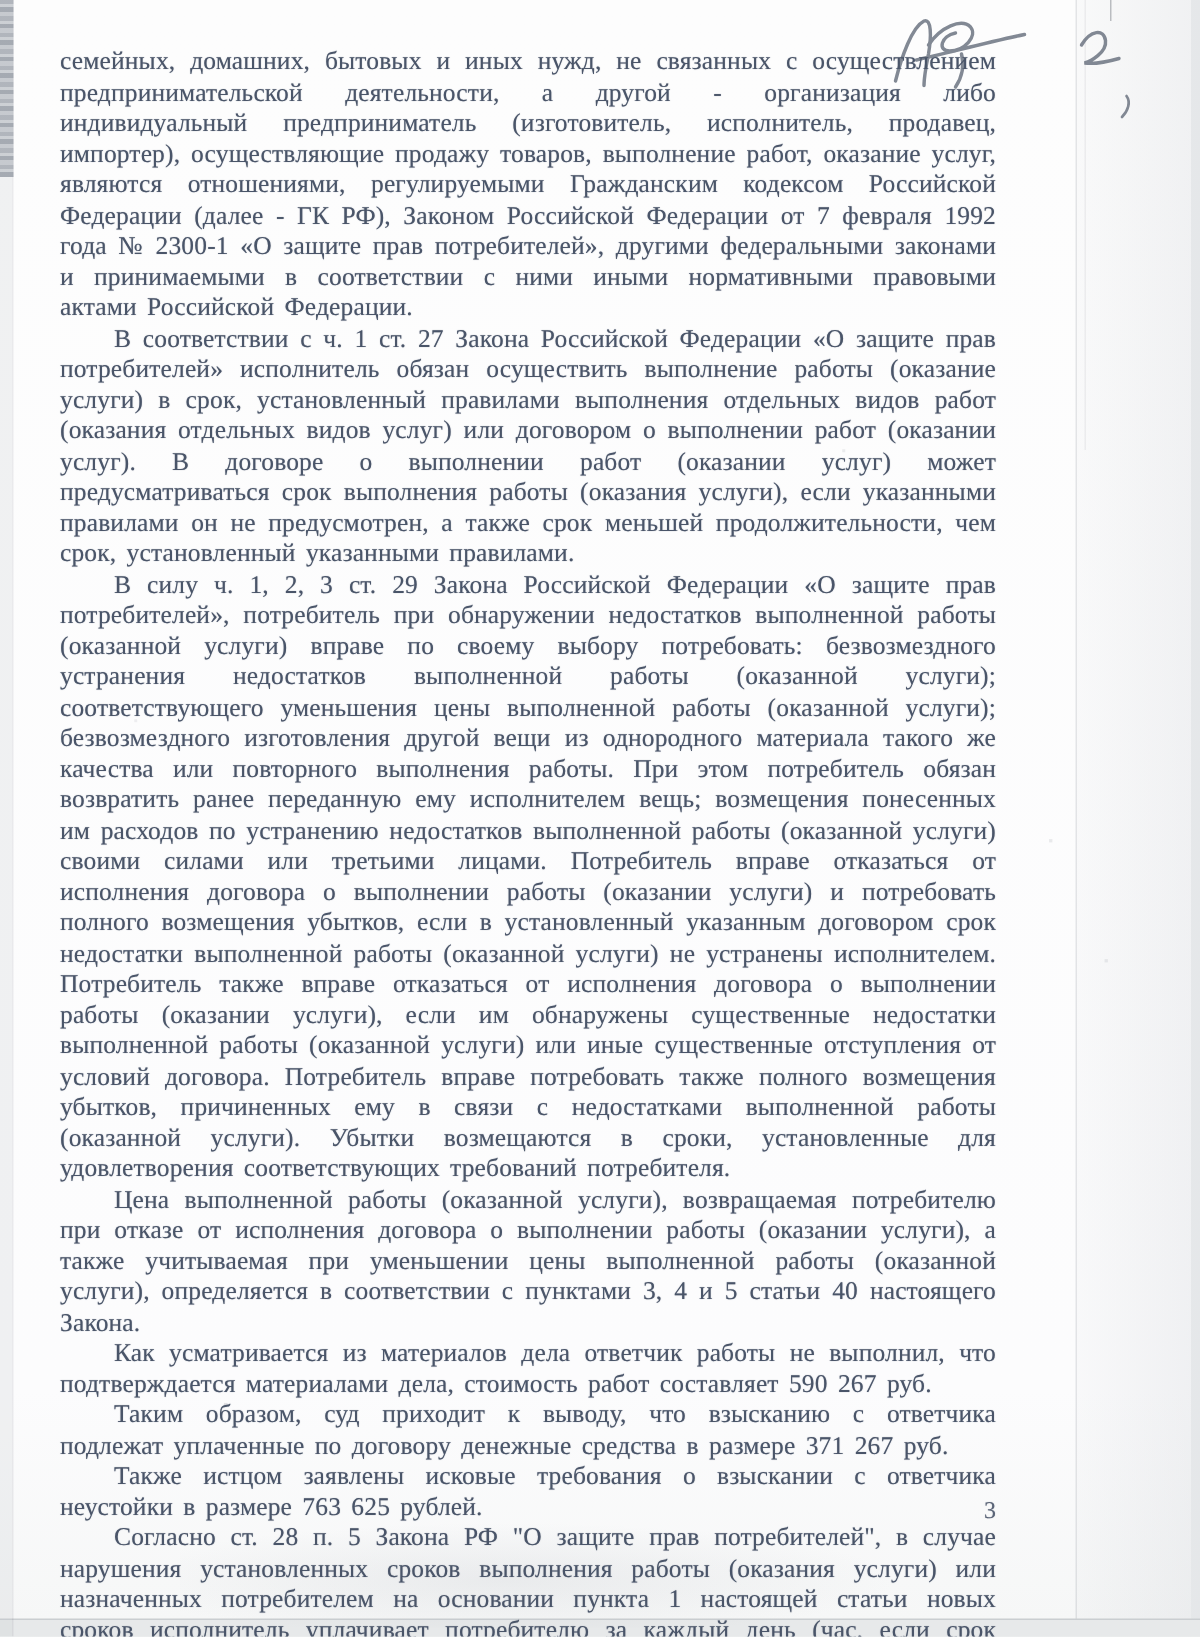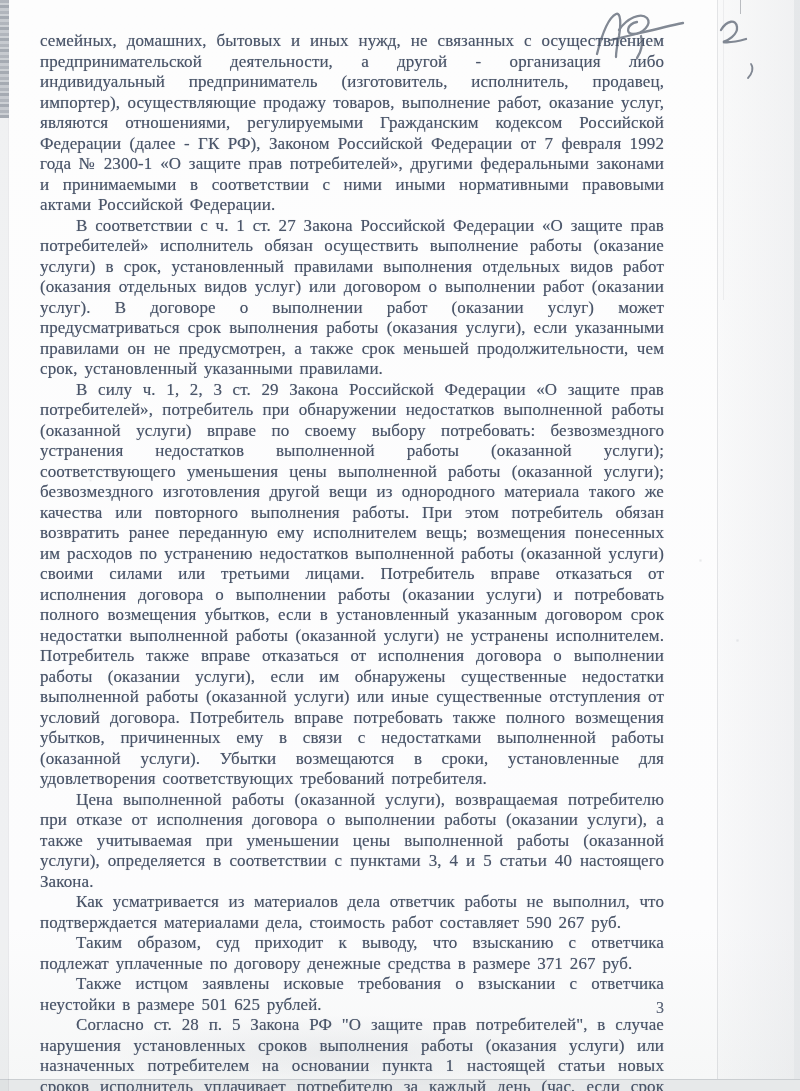--- a/index.html
+++ b/index.html
@@ -155,19 +155,19 @@
     </g>
   </svg>
 
   <div class="text-block">
     <p>семейных, домашних, бытовых и иных нужд, не связанных с осуществлением предпринимательской деятельности, а другой - организация либо индивидуальный предприниматель (изготовитель, исполнитель, продавец, импортер), осуществляющие продажу товаров, выполнение работ, оказание услуг, являются отношениями, регулируемыми Гражданским кодексом Российской Федерации (далее - ГК РФ), Законом Российской Федерации от 7 февраля 1992 года № 2300-1 «О защите прав потребителей», другими федеральными законами и принимаемыми в соответствии с ними иными нормативными правовыми актами Российской Федерации.</p>
     <p class="indent">В соответствии с ч. 1 ст. 27 Закона Российской Федерации «О защите прав потребителей» исполнитель обязан осуществить выполнение работы (оказание услуги) в срок, установленный правилами выполнения отдельных видов работ (оказания отдельных видов услуг) или договором о выполнении работ (оказании услуг). В договоре о выполнении работ (оказании услуг) может предусматриваться срок выполнения работы (оказания услуги), если указанными правилами он не предусмотрен, а также срок меньшей продолжительности, чем срок, установленный указанными правилами.</p>
     <p class="indent">В силу ч. 1, 2, 3 ст. 29 Закона Российской Федерации «О защите прав потребителей», потребитель при обнаружении недостатков выполненной работы (оказанной услуги) вправе по своему выбору потребовать: безвозмездного устранения недостатков выполненной работы (оказанной услуги); соответствующего уменьшения цены выполненной работы (оказанной услуги); безвозмездного изготовления другой вещи из однородного материала такого же качества или повторного выполнения работы. При этом потребитель обязан возвратить ранее переданную ему исполнителем вещь; возмещения понесенных им расходов по устранению недостатков выполненной работы (оказанной услуги) своими силами или третьими лицами. Потребитель вправе отказаться от исполнения договора о выполнении работы (оказании услуги) и потребовать полного возмещения убытков, если в установленный указанным договором срок недостатки выполненной работы (оказанной услуги) не устранены исполнителем. Потребитель также вправе отказаться от исполнения договора о выполнении работы (оказании услуги), если им обнаружены существенные недостатки выполненной работы (оказанной услуги) или иные существенные отступления от условий договора. Потребитель вправе потребовать также полного возмещения убытков, причиненных ему в связи с недостатками выполненной работы (оказанной услуги). Убытки возмещаются в сроки, установленные для удовлетворения соответствующих требований потребителя.</p>
     <p class="indent">Цена выполненной работы (оказанной услуги), возвращаемая потребителю при отказе от исполнения договора о выполнении работы (оказании услуги), а также учитываемая при уменьшении цены выполненной работы (оказанной услуги), определяется в соответствии с пунктами 3, 4 и 5 статьи 40 настоящего Закона.</p>
     <p class="indent">Как усматривается из материалов дела ответчик  работы не выполнил, что подтверждается материалами дела, стоимость работ составляет 590 267 руб.</p>
     <p class="indent">Таким  образом, суд приходит к  выводу, что взысканию с ответчика подлежат уплаченные по договору  денежные средства в размере 371 267 руб.</p>
-    <p class="indent">Также истцом заявлены исковые требования о взыскании с ответчика неустойки в размере 501 625 рублей.</p>
+    <p class="indent">Также истцом заявлены исковые требования о взыскании с ответчика неустойки в размере 763 625 рублей.</p>
     <p class="indent">Согласно ст. 28 п. 5 Закона РФ "О защите прав потребителей", в случае нарушения установленных сроков выполнения работы (оказания услуги) или назначенных потребителем на основании пункта 1 настоящей статьи новых сроков исполнитель уплачивает потребителю за каждый день (час, если срок определен в часах) просрочки неустойку (пеню) в размере трех процентов цены выполнения работы (оказания услуги), а если цена выполнения работы (оказания услуги) договором о выполнении работ (оказании услуг) не определена - общей цены заказа. Договором о выполнении работ (оказании услуг) между потребителем и исполнителем может быть установлен более высокий размер неустойки (пени).</p>
   </div>
 
   <div class="page-number">3</div>
 
 </div>
 
 </body></html>

